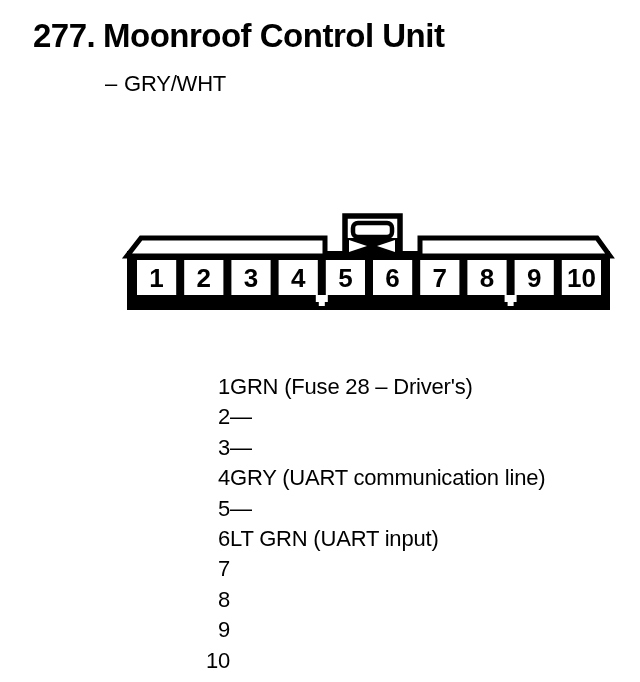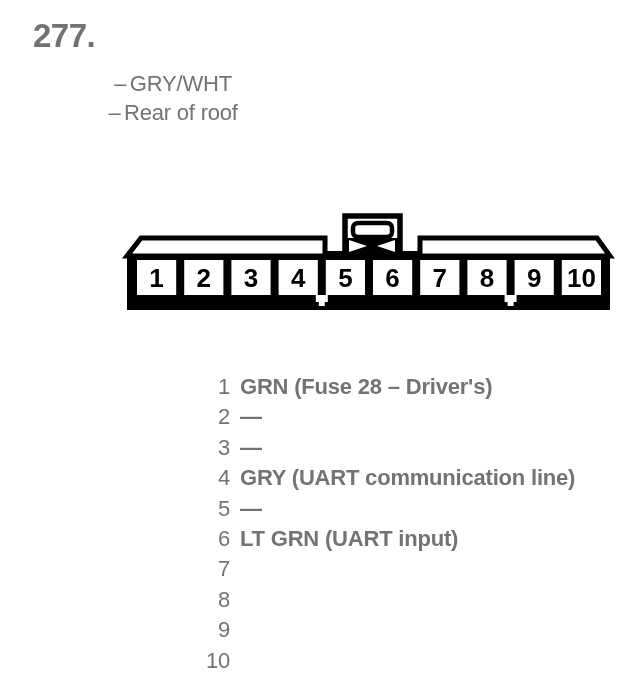--- a/index.html
+++ b/index.html
@@ -1,55 +1,53 @@
 <!DOCTYPE html>
 <html><head>
 <meta charset="utf-8">
 <style>
   html,body{margin:0;padding:0;background:#ffffff;}
   .page{
     position:relative;width:640px;height:682px;background:#ffffff;
-    color:#737373;font-family:"Liberation Sans",sans-serif;overflow:hidden;
+    color:#000000;font-family:"Liberation Sans",sans-serif;overflow:hidden;
   }
   .title-row{
     position:absolute;top:17px;left:33px;display:flex;
     font-weight:bold;font-size:33px;letter-spacing:-0.5px;white-space:nowrap;
   }
   .t-index{display:inline-block;width:70px;}
   .details{
     position:absolute;left:105px;top:70px;
     font-size:22px;line-height:28.5px;letter-spacing:-0.2px;
   }
-  .detail-row{white-space:nowrap;text-align:center;}
+  .detail-row{white-space:nowrap;}
   .detail-dash{display:inline-block;width:19px;}
   .connector-svg{position:absolute;left:90px;top:200px;}
   .pin-table{
     position:absolute;left:198px;top:374px;
     font-size:22px;letter-spacing:-0.2px;
   }
   .pin-row{display:flex;height:30.4px;white-space:nowrap;}
   .pin-num{display:inline-block;width:32px;text-align:right;}
-  .pin-desc{margin-left:10px;font-weight:bold;}
+  .pin-desc{}
   .cell-num{font-family:"Liberation Sans",sans-serif;font-weight:bold;font-size:26px;}
 </style>
 </head>
 <body>
 
 <div class="page">
 
   <div class="title-row">
     <span class="t-index">277.</span>
+    <span class="t-text">Moonroof Control Unit</span>
   </div>
 
   <div class="details">
     <div class="detail-row">
       <span class="detail-dash">–</span><span>GRY/WHT</span>
-    </div>
-    <div class="detail-row">
-      <span class="detail-dash">–</span><span>Rear of roof</span>
     </div>
   </div>
 
   <svg class="connector-svg" width="540" height="135" viewBox="0 0 540 135" xmlns="http://www.w3.org/2000/svg">
 
     <rect x="37" y="51" width="483" height="59" fill="#000"></rect>
 
     <path d="M51,38 H235 V56 H37 Z" fill="#fff" stroke="#000" stroke-width="5" stroke-linejoin="miter"></path>
     <path d="M330,38 H507 L520,56 H330 Z" fill="#fff" stroke="#000" stroke-width="5" stroke-linejoin="miter"></path>
 

